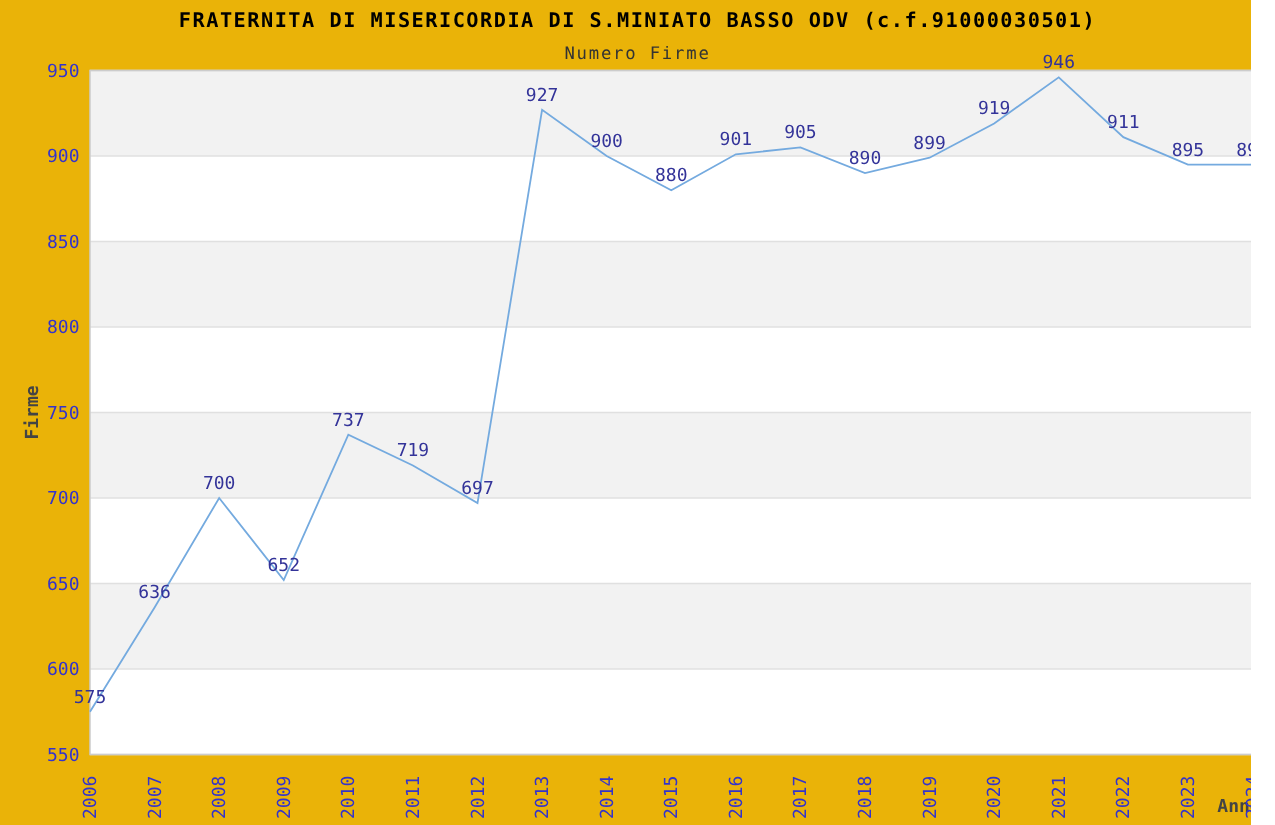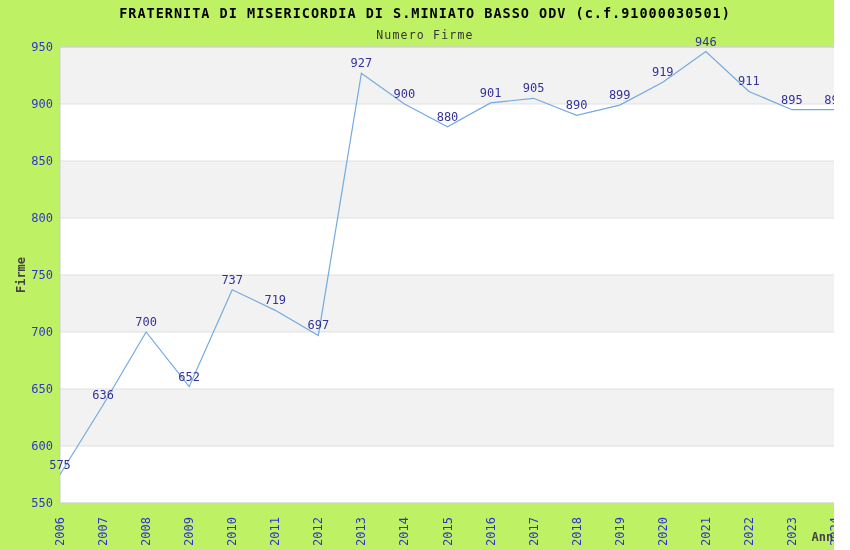--- a/index.html
+++ b/index.html
@@ -1,16 +1,16 @@
 <!DOCTYPE html>
 <html><head>
 <meta charset="utf-8">
 <style>
   html,body{margin:0;padding:0;background:#ffffff;}
-  .page{position:relative;width:834px;height:550px;background:#bef264;overflow:hidden;}
+  .page{position:relative;width:834px;height:550px;background:#eab308;overflow:hidden;}
   svg{display:block;}
   svg text{font-family:"DejaVu Sans Mono","Liberation Mono",monospace;}
   .chart-title{font-size:13.5px;font-weight:bold;letter-spacing:1px;fill:#000000;}
   .chart-subtitle{font-size:11.5px;letter-spacing:1.2px;fill:#333333;}
   .axis-title{font-size:12px;font-weight:bold;fill:#444444;}
   .tick{font-size:12px;}
 </style>
 </head>
 <body>
 

